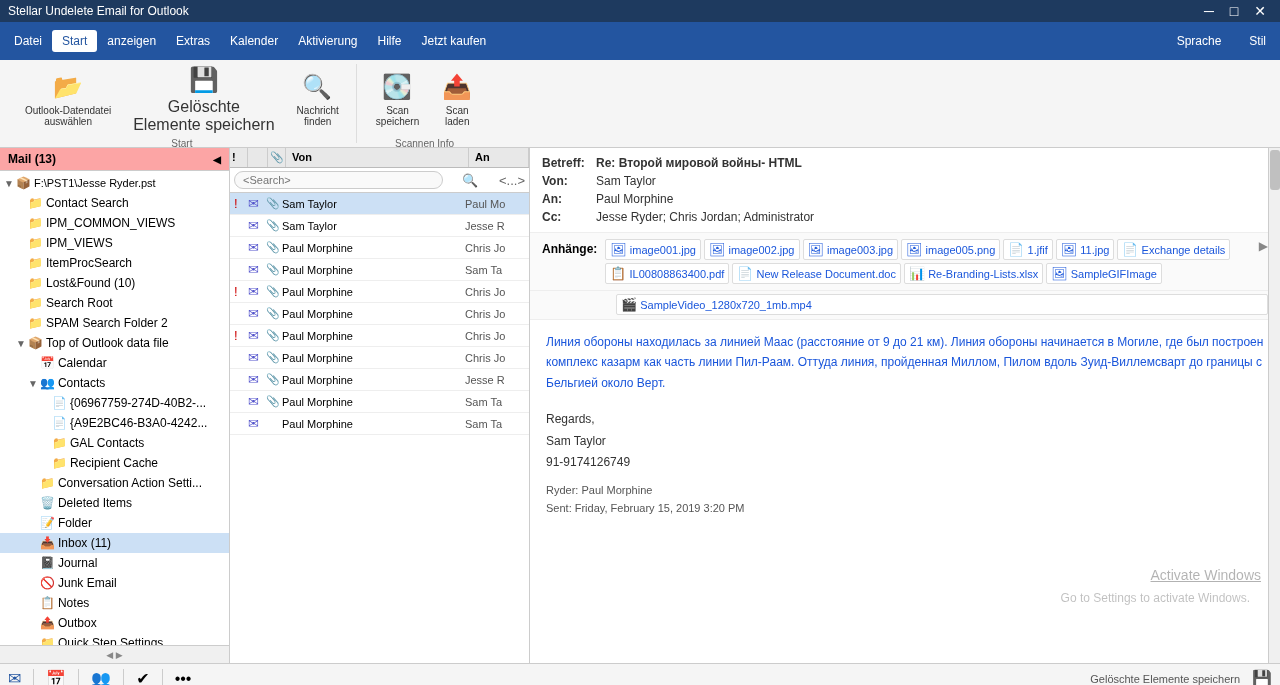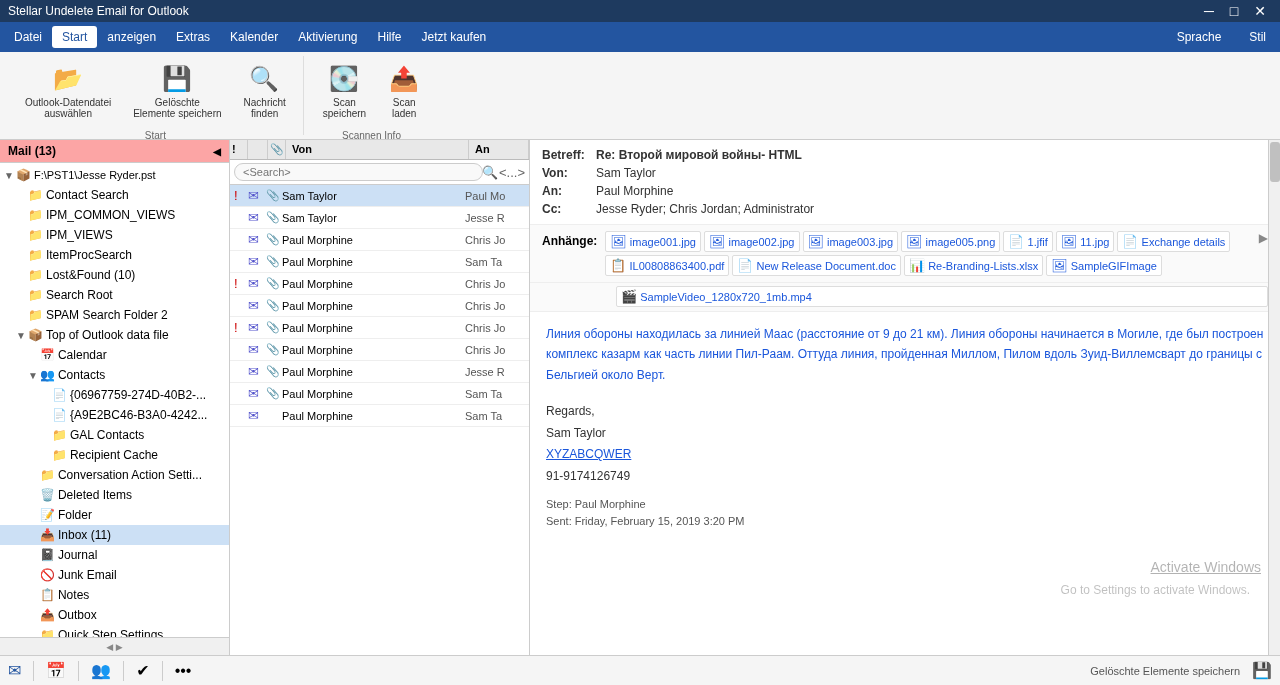--- a/index.html
+++ b/index.html
@@ -15,21 +15,21 @@
       padding: 0 8px;
       color: white;
       font-size: 12px;
     }
     .title-bar-controls { display: flex; gap: 4px; }
     .title-btn { color: white; font-size: 14px; cursor: pointer; padding: 0 6px; }
 
     
     .menu-bar {
       background: #2355a0;
-      height: 30px;
+      height: 38px;
       display: flex;
       align-items: center;
       padding: 0 4px;
       color: white;
       font-size: 12px;
     }
     .menu-item {
       padding: 4px 10px;
       cursor: pointer;
       border-radius: 3px;
@@ -127,21 +127,21 @@
       display: flex;
       flex-direction: column;
       background: white;
     }
     .search-bar {
       display: flex;
       align-items: center;
       padding: 3px 4px;
       border-bottom: 1px solid #ccc;
       background: white;
-      gap: 0;
+      gap: 20px;
     }
     .search-input {
       flex: 1;
       border: 1px solid #ccc;
       border-radius: 10px;
       padding: 2px 8px;
       font-size: 11px;
       background: #f9f9f9;
     }
     .email-rows { overflow-y: auto; flex: 1; }
@@ -299,21 +299,21 @@
 <div class="ribbon">
 
   <div class="ribbon-group">
     <div class="ribbon-buttons">
       <div class="ribbon-btn">
         <span class="ribbon-icon">📂</span>
         <span style="font-size:10px;text-align:center;">Outlook-Datendatei<br>auswählen</span>
       </div>
       <div class="ribbon-btn">
         <span class="ribbon-icon">💾</span>
-        <span style="font-size:10px;text-align:center;">Gelöschte<br>Elemente speichern</span>
+        <span style="font-size:16px;text-align:center;">Gelöschte<br>Elemente speichern</span>
       </div>
       <div class="ribbon-btn">
         <span class="ribbon-icon">🔍</span>
         <span style="font-size:10px;text-align:center;">Nachricht<br>finden</span>
       </div>
     </div>
     <span class="ribbon-group-label">Start</span>
   </div>
 
   <div class="ribbon-group">
@@ -647,25 +647,24 @@
 
     <div style="padding:3px 12px 4px 86px;border-bottom:1px solid #eee;background:#fafafa;">
       <span class="attach-item"><span class="attach-icon">🎬</span>SampleVideo_1280x720_1mb.mp4</span>
     </div>
 
     <div class="email-body">
       <div class="email-body-cyrillic">Линия обороны находилась за линией Маас (расстояние от 9 до 21 км). Линия обороны начинается в Могиле, где был построен комплекс казарм как часть линии Пил-Раам. Оттуда линия, пройденная Миллом, Пилом вдоль Зуид-Виллемсварт до границы с Бельгией около Верт.</div>
       <div class="email-signature">
         <div>Regards,</div>
         <div>Sam Taylor</div>
-        <div class="email-link">XYZABCQWER</div>
         <div>91-9174126749</div>
       </div>
       <div class="email-footer">
-        <div>Step: Paul Morphine</div>
+        <div>Ryder: Paul Morphine</div>
         <div>Sent: Friday, February 15, 2019 3:20 PM</div>
       </div>
     </div>
 
     <div class="activate-windows">Activate Windows</div>
     <div class="activate-windows-sub">Go to Settings to activate Windows.</div>
 
     <div style="position:absolute;right:0;top:0;bottom:0;width:12px;background:#f0f0f0;border-left:1px solid #ccc;">
       <div style="width:10px;height:40px;background:#c0c0c0;border-radius:3px;margin:2px 1px;"></div>
     </div>

